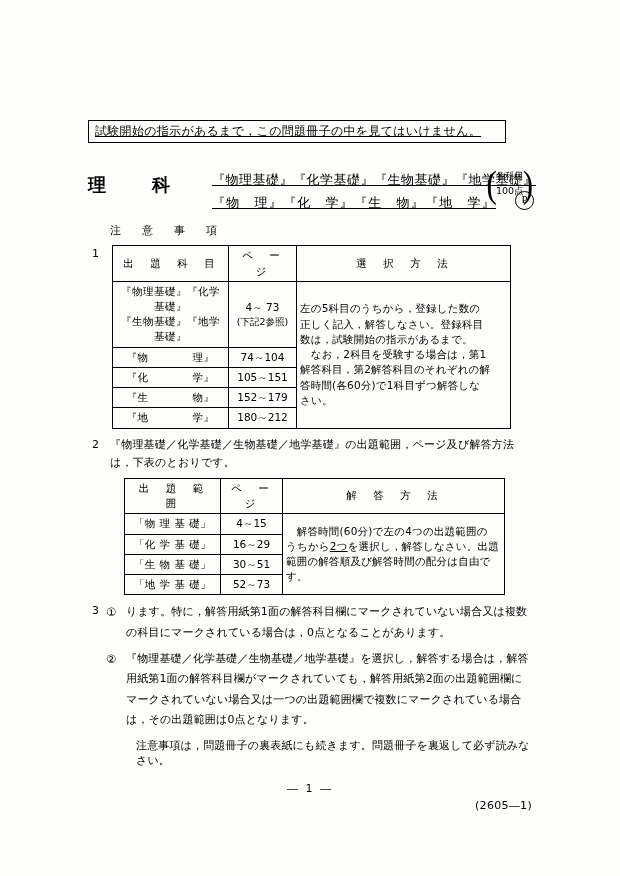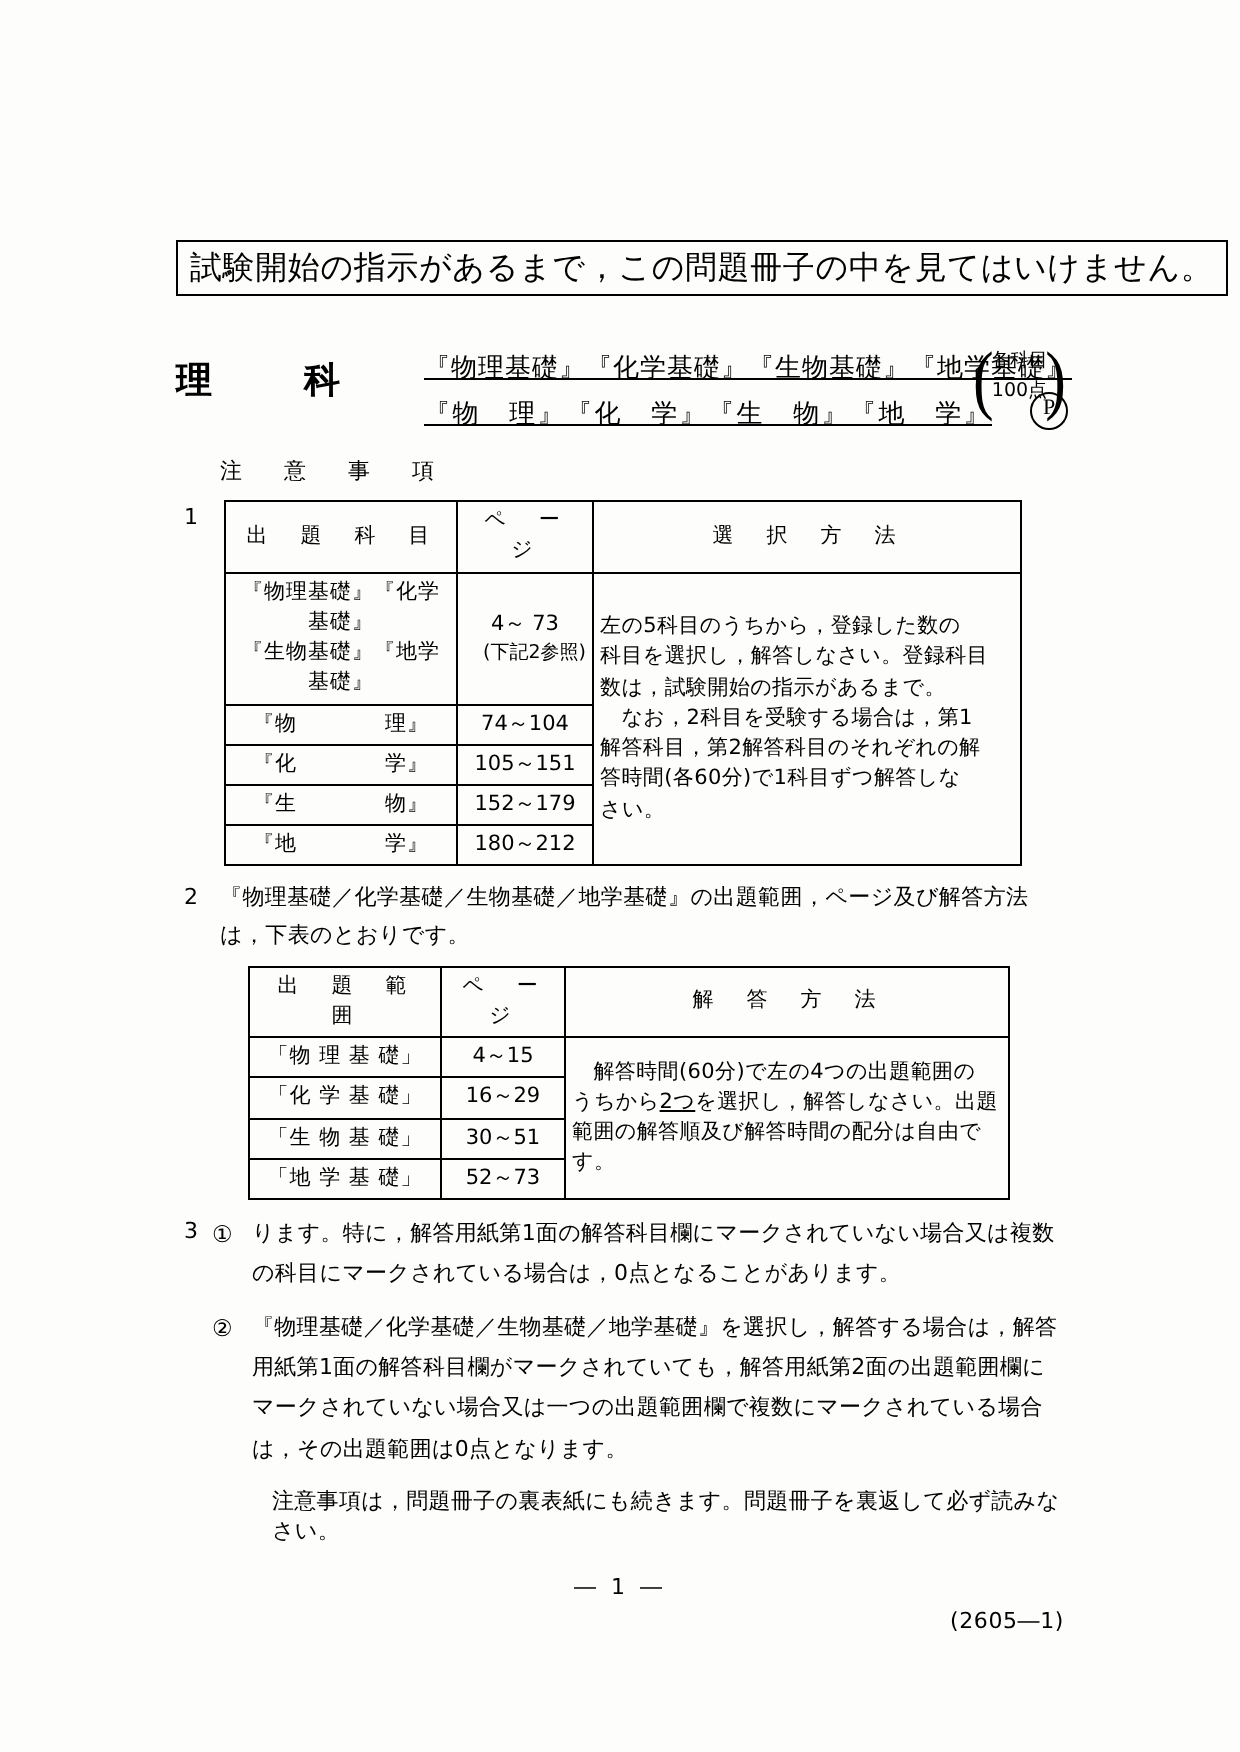--- a/index.html
+++ b/index.html
@@ -26,26 +26,27 @@
     position: absolute;
     left: 88px;
     top: 120px;
     width: 444px;
     height: 640px;
   }
 
   
   .warn-box {
     border: 1px solid #000;
-    padding: 3px 6px 4px 6px;
-    font-size: 16px;
+    padding: 3px 24px 4px 6px;
+    font-size: 12px;
     letter-spacing: 0.3px;
     line-height: 1.2;
     display: inline-block;
     white-space: nowrap;
+    text-decoration: underline;
   }
 
   
   .p-mark {
     position: absolute;
     right: -2px;
     top: 26px;
     width: 17px;
     height: 17px;
     border: 1.2px solid #000;
@@ -147,21 +148,21 @@
   table.t1 .c3 { width: 214px; }
   table.t2 { width: 380px; margin-left: 36px; }
   table.t2 .c1 { width: 96px; }
   table.t2 .c2 { width: 62px; }
   table.t2 .c3 { width: 222px; }
 
   .ctr { text-align: center; }
   .hdr { text-align: center; letter-spacing: 3px; }
   .cell-sub { text-align: center; letter-spacing: 0.5px; }
   .cell-wide { text-align: left; letter-spacing: 0.2px; padding-left: 6px; padding-right: 4px; }
-  .small-note { font-size: 9.5px; text-align: right; }
+  .small-note { font-size: 9.5px; }
 
   
   .circ-para {
     position: relative;
     margin-top: 6px;
     padding-left: 38px;
     font-size: 11px;
     line-height: 1.85;
     letter-spacing: 0.15px;
   }
@@ -246,21 +247,21 @@
           <td class="cell-sub">
             <div>『物理基礎』『化学基礎』</div>
             <div>『生物基礎』『地学基礎』</div>
           </td>
           <td class="ctr">
             <div>4～ 73</div>
             <div class="small-note">(下記2参照)</div>
           </td>
           <td class="cell-wide" rowspan="5">
             <div>左の5科目のうちから，登録した数の</div>
-            <div>科目を選択し，解答しなさい。登録科目</div>
+            <div>正しく記入，解答しなさい。登録科目</div>
             <div>数は，試験開始の指示があるまで。</div>
             <div>　なお，2科目を受験する場合は，第1</div>
             <div>解答科目，第2解答科目のそれぞれの解</div>
             <div>答時間(各60分)で1科目ずつ解答しな</div>
             <div>さい。</div>
           </td>
         </tr>
         <tr>
           <td class="cell-sub">『物　　　　理』</td>
           <td class="ctr">74～104</td>

